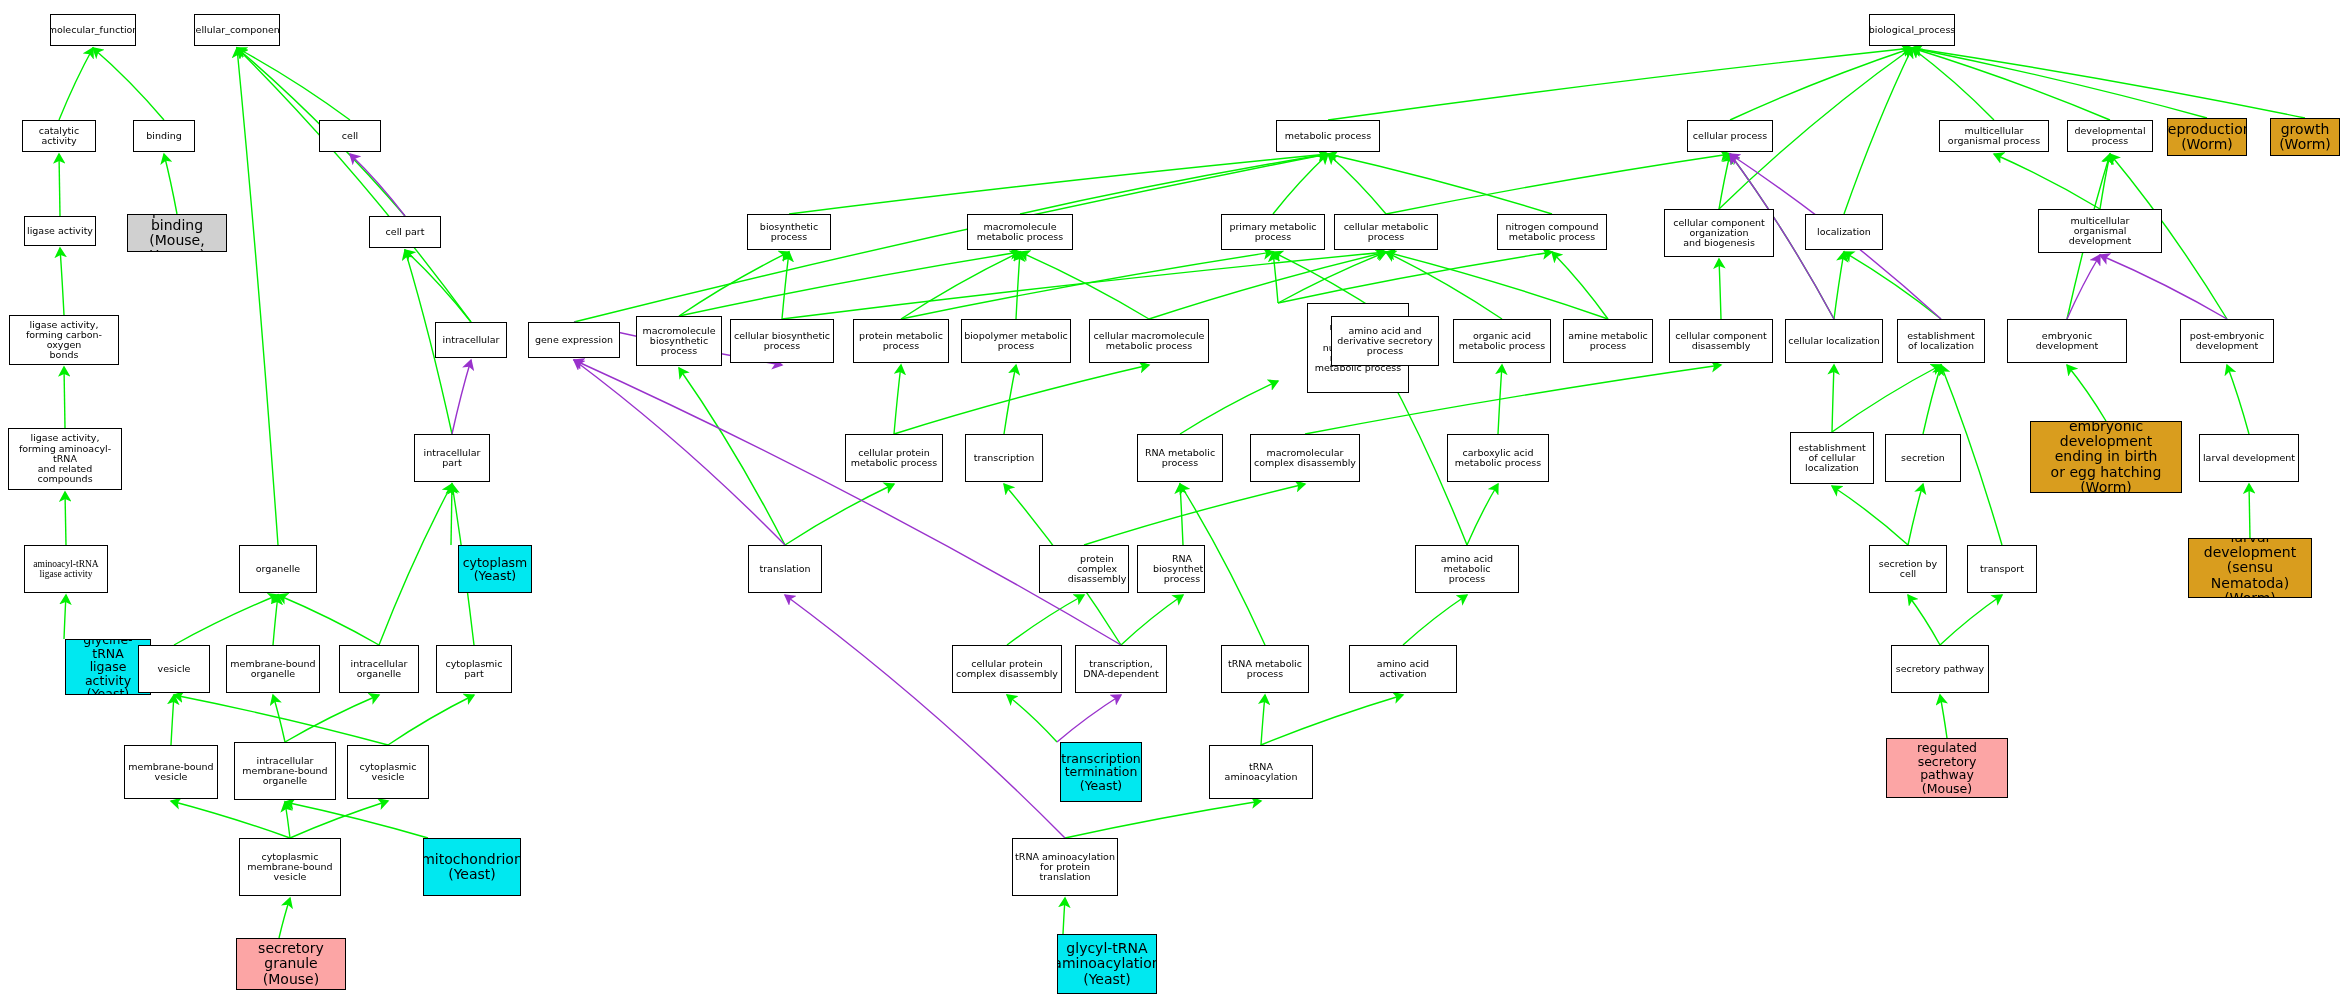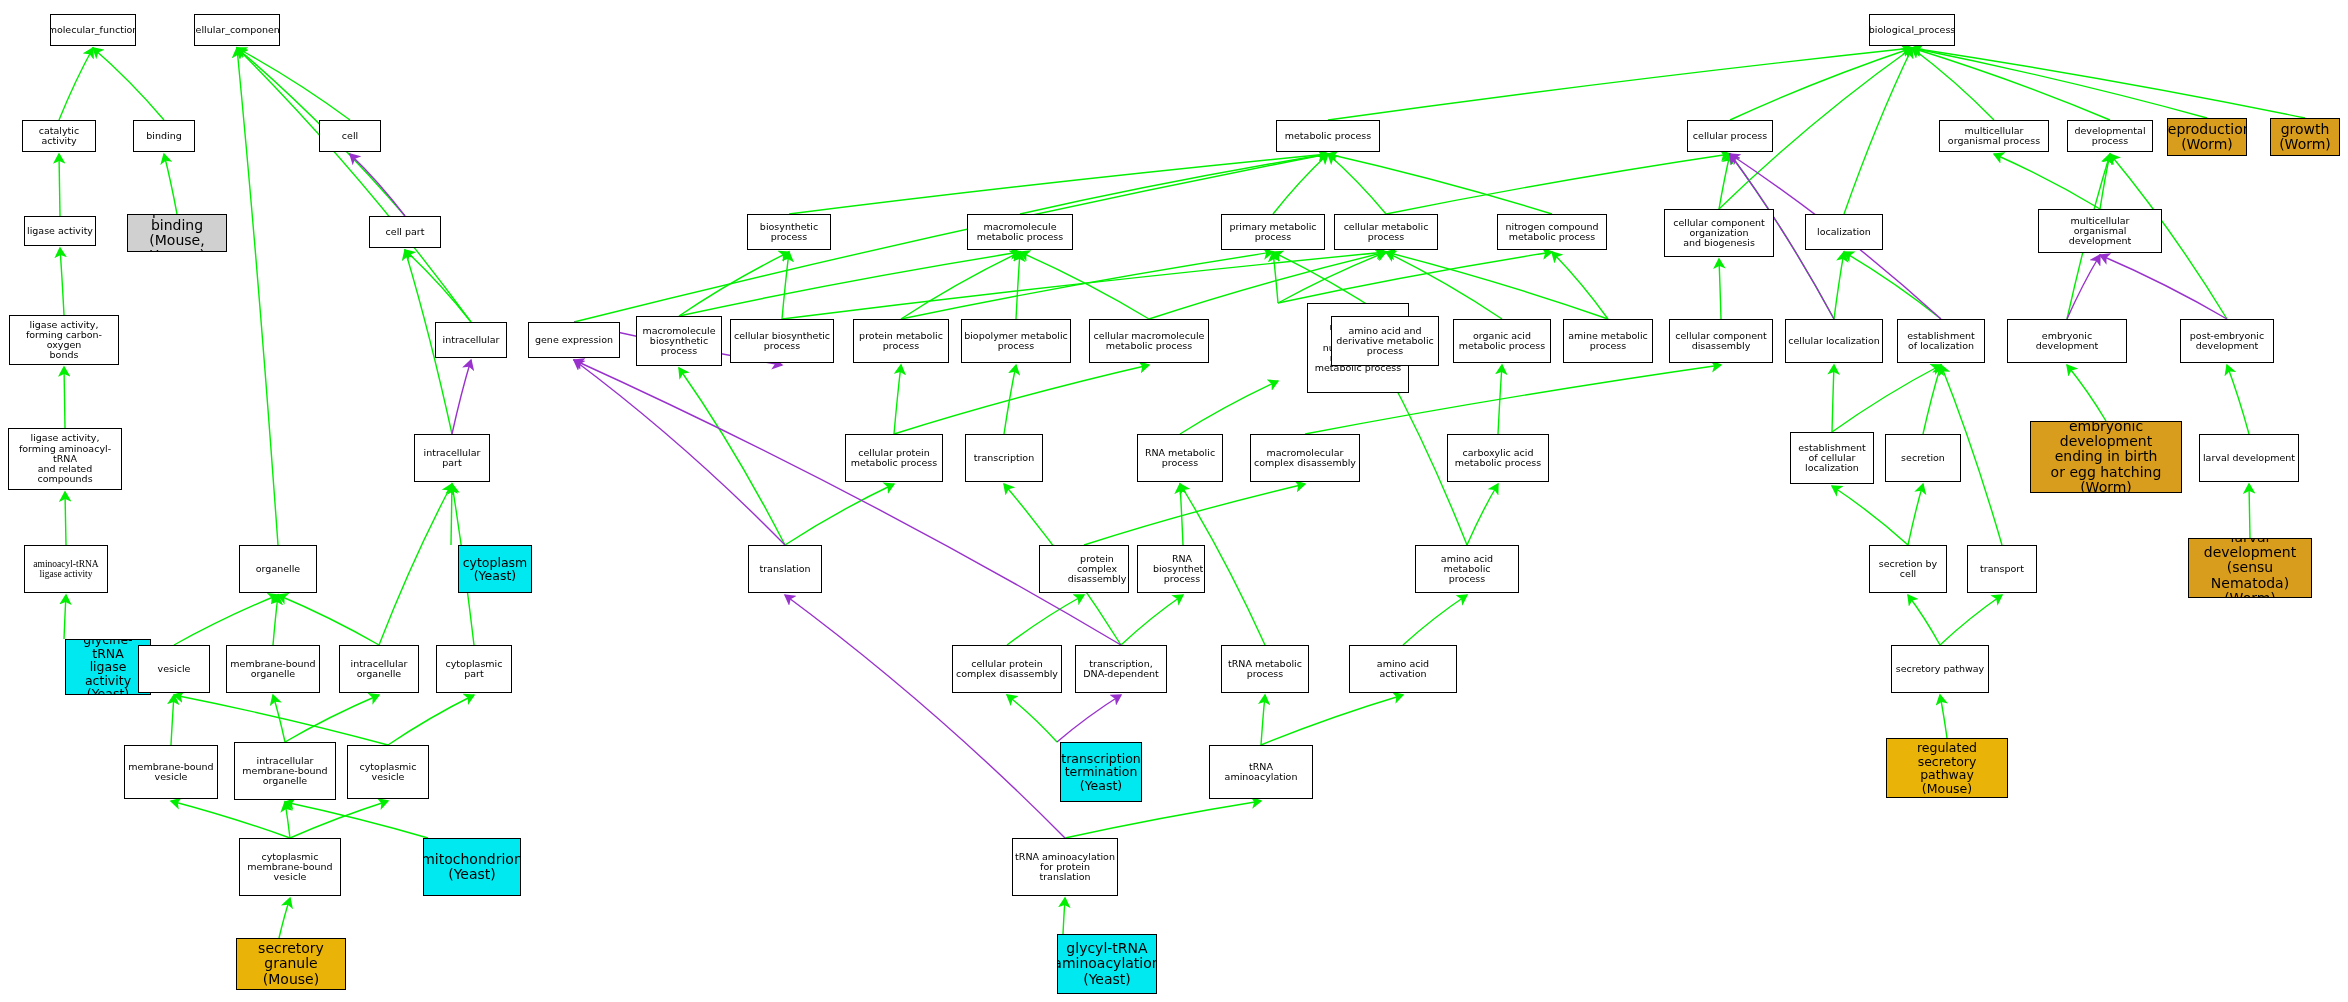--- a/index.html
+++ b/index.html
@@ -9,21 +9,21 @@
   .node{position:absolute;box-sizing:border-box;border:1px solid #000000;background:#ffffff;
         display:flex;align-items:center;justify-content:center;text-align:center;
         color:#000000;line-height:1.08;overflow:hidden;padding:1px 2px;}
   .node span{display:block;white-space:pre-line;}
   .sz9{font-size:9.5px;}
   .sz13{font-size:14px;}
   .sz12{font-size:12.5px;}
   .c-white{background:#ffffff;}
   .c-gray{background:#d0d0d0;}
   .c-cyan{background:#00e5ee;background:#00e8f0;margin-left:44px;}
-  .c-blue{background:#eab308;}
+  .c-blue{background:#fca5a5;}
   .c-orange{background:#dda01e;background:#d99d1e;}
 </style>
 </head>
 <body>
 
 <div id="canvas">
   <svg class="edges" id="edge-layer" xmlns="http://www.w3.org/2000/svg">
     <defs>
       <marker id="ah-green" markerWidth="9" markerHeight="9" refX="7" refY="4.5" orient="auto">
         <path d="M0,0 L8,4.5 L0,9 L2,4.5 Z" fill="#00ee00"></path>
@@ -269,21 +269,21 @@
       </div>
       <div class="node c-white sz9" style="left: 1259px; top: 303px; width: 102px; height: 90px; margin-left: 48px;">
         <span>nucleobase,
 nucleoside,
 nucleotide and
 nucleic acid
 metabolic process</span>
       </div>
       <div class="node c-white sz9" style="left: 1331px; top: 316px; width: 108px; height: 50px;">
         <span>amino acid and
-derivative metabolic
+derivative secretory
 process</span>
       </div>
       <div class="node c-white sz9" style="left: 1453px; top: 319px; width: 98px; height: 44px;">
         <span>organic acid
 metabolic process</span>
       </div>
       <div class="node c-white sz9" style="left: 1563px; top: 319px; width: 90px; height: 44px;">
         <span>amine metabolic
 process</span>
       </div>

